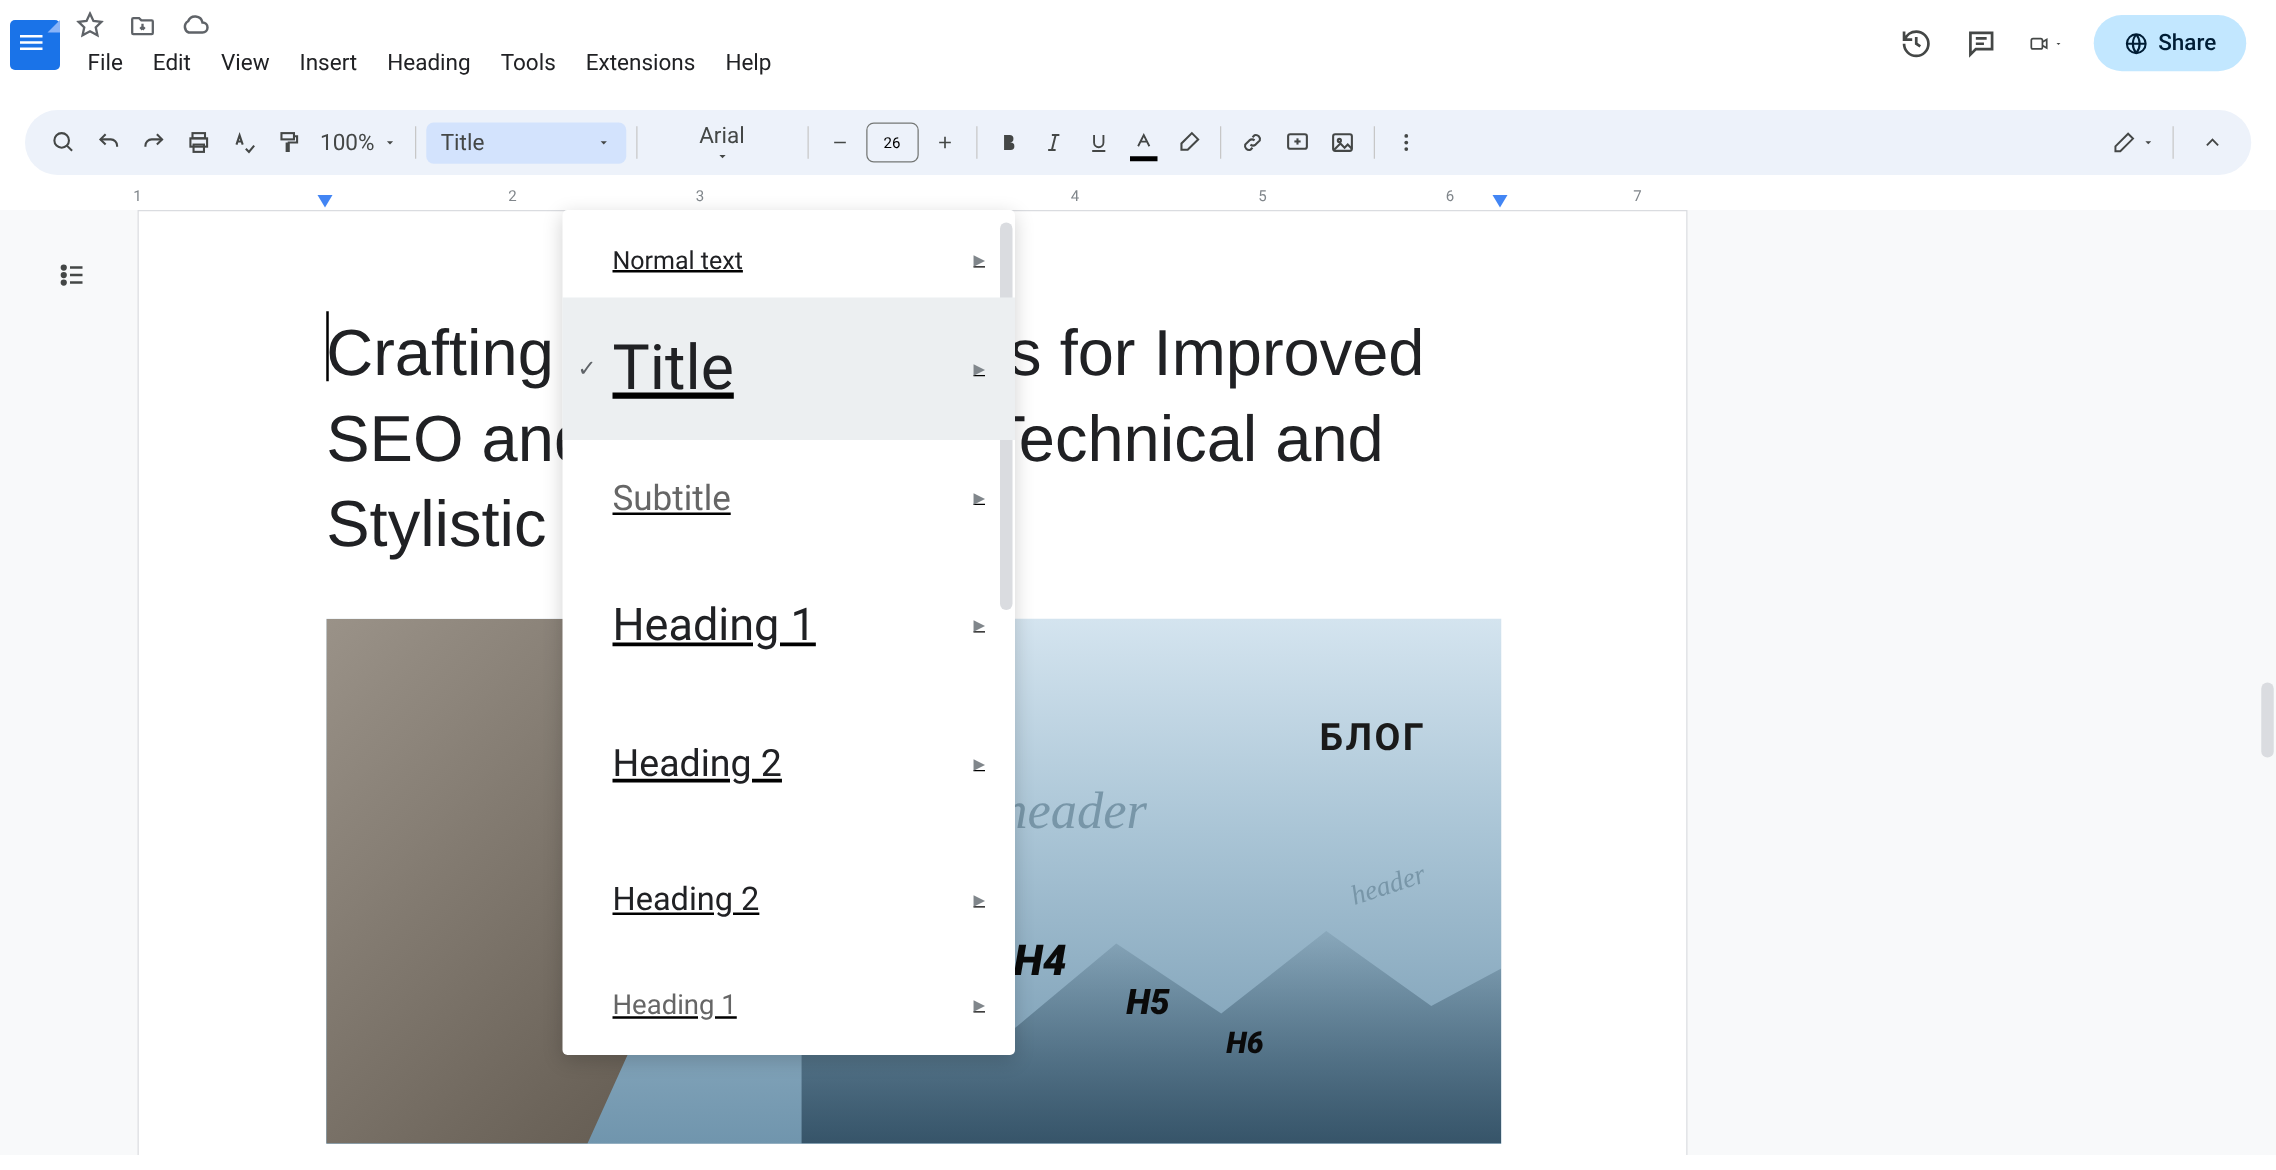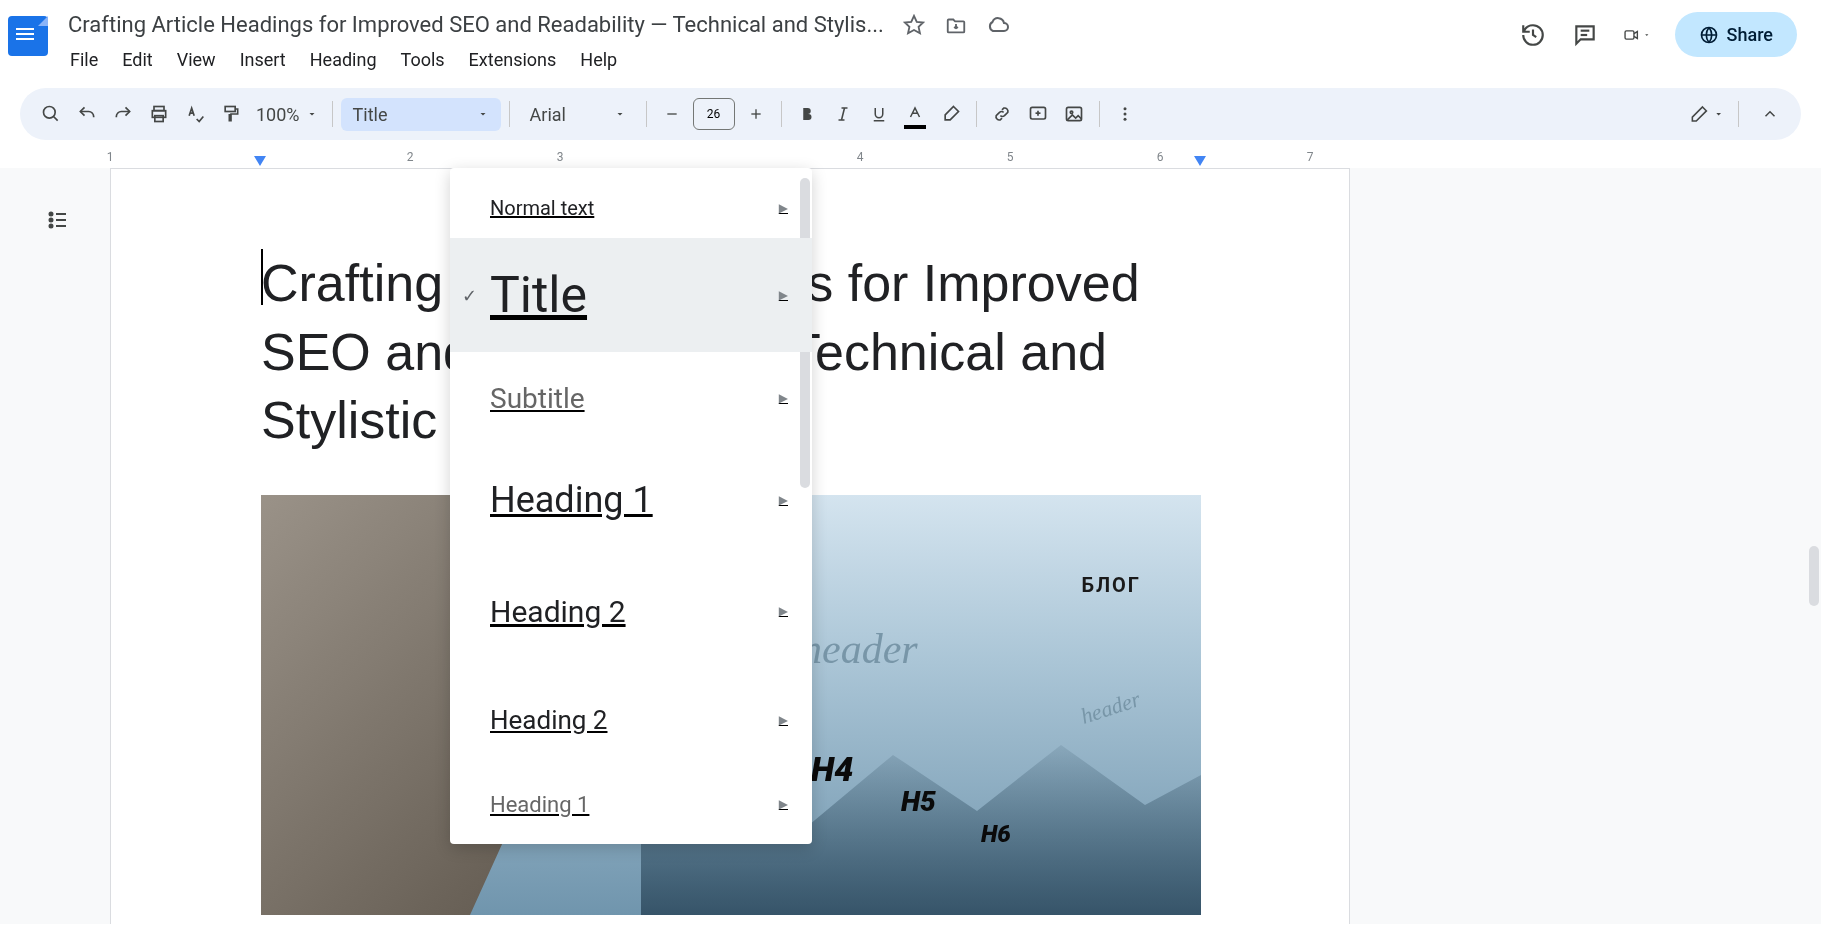--- a/index.html
+++ b/index.html
@@ -20,21 +20,21 @@
 .header-right { display: flex; align-items: center; gap: 24px; margin-left: auto; padding-right: 8px; margin-top: 4px; }
 .hr-icon { width: 28px; height: 28px; color: #444746; display: flex; align-items: center; justify-content: center; cursor: pointer; }
 .meet-btn { display: flex; align-items: center; gap: 4px; }
 .share-btn { display: flex; align-items: center; gap: 8px; background: #c2e7ff; padding: 12px 24px; border-radius: 40px; cursor: pointer; font-size: 18px; color: #001d35; font-weight: 500; }
 
 .toolbar { display: flex; align-items: center; gap: 2px; background: #edf2fa; border-radius: 40px; margin: 8px 20px; padding: 6px 14px; height: 52px; }
 .tb-btn { width: 34px; height: 34px; border-radius: 6px; display: flex; align-items: center; justify-content: center; color: #444746; cursor: pointer; }
 .tb-sep { width: 1px; height: 26px; background: #c7c7c7; margin: 0 6px; }
 .zoom { display: flex; align-items: center; gap: 6px; font-size: 18px; color: #444746; padding: 0 6px; }
 .style-selector { display: flex; align-items: center; justify-content: space-between; background: #d3e3fd; border-radius: 6px; padding: 6px 12px; width: 160px; font-size: 18px; color: #444746; cursor: pointer; }
-.font-selector { display: flex; align-items: center; justify-content: space-between; padding: 6px 12px; width: 120px; font-size: 18px; color: #444746; cursor: pointer; }
+.font-selector { display: flex; align-items: center; justify-content: space-between; padding: 6px 12px; width: 120px; font-size: 18px; color: #444746; cursor: pointer; flex-direction: column; }
 .fontsize-group { display: flex; align-items: center; gap: 4px; }
 .fontsize-input { width: 42px; height: 32px; text-align: center; border: 1px solid #747775; border-radius: 6px; font-size: 12px; background: transparent; }
 .text-color { position: relative; }
 .text-color::after { content: ""; position: absolute; bottom: 2px; left: 6px; right: 6px; height: 4px; background: #000; }
 .tb-right { margin-left: auto; display: flex; align-items: center; gap: 8px; }
 .pen-btn { display: flex; align-items: center; gap: 4px; }
 
 .ruler { height: 20px; position: relative; margin: 0 60px 0 110px; background: #fff; font-size: 12px; color: #80868b; border-bottom: 1px solid transparent; }
 .ruler-num { position: absolute; top: 2px; transform: translateX(-50%); }
 .indent-marker { position: absolute; top: 8px; width: 0; height: 0; border-left: 6px solid transparent; border-right: 6px solid transparent; border-top: 10px solid #4285f4; transform: translateX(-6px); }
@@ -43,21 +43,21 @@
 .outline-btn { position: absolute; left: 38px; top: 32px; width: 40px; height: 40px; border-radius: 50%; display: flex; align-items: center; justify-content: center; cursor: pointer; color: #444746; }
 .page { position: absolute; left: 110px; top: 0; width: 1240px; background: #fff; border: 1px solid #dadce0; min-height: 1400px; padding: 80px 150px; }
 .page-title { font-size: 52px; line-height: 1.32; color: #202124; font-family: Arial, sans-serif; }
 .cursor-line { position: absolute; left: 150px; top: 80px; width: 2px; height: 56px; background: #000; }
 .doc-image { margin-top: 40px; width: 940px; height: 420px; position: relative; background: linear-gradient(180deg, #d4e4ef 0%, #aac5d6 40%, #7095ad 100%); overflow: hidden; }
 .elephant { position: absolute; left: 0; top: 0; width: 380px; height: 100%; background: linear-gradient(135deg, #9a9288 0%, #7a7268 50%, #5a5248 100%); clip-path: polygon(0 0, 75% 0, 100% 30%, 90% 50%, 85% 70%, 65% 80%, 55% 100%, 30% 100%, 0 100%); }
 .elephant-eye { position: absolute; left: 280px; top: 120px; width: 10px; height: 10px; background: #2a2420; border-radius: 50%; }
 .elephant-tusk { position: absolute; left: 310px; top: 200px; width: 50px; height: 10px; background: #e8e0d4; border-radius: 6px; transform: rotate(25deg); }
 .img-star { position: absolute; left: 460px; top: 50px; font-size: 60px; color: #8b9cad; }
 .img-badge { position: absolute; right: 30px; top: 24px; background: #3a3f44; color: #fff; padding: 10px 28px; font-size: 22px; letter-spacing: 1px; }
-.img-blog { position: absolute; right: 60px; top: 78px; font-size: 20px; font-weight: 700; color: #1a1a1a; letter-spacing: 2px; }
+.img-blog { position: absolute; right: 60px; top: 78px; font-size: 30px; font-weight: 700; color: #1a1a1a; letter-spacing: 2px; }
 .img-header-cursive { position: absolute; left: 540px; top: 130px; font-size: 42px; color: #7896a8; font-style: italic; font-family: cursive; }
 .img-header-small { position: absolute; right: 60px; top: 200px; font-size: 22px; color: #7896a8; font-style: italic; font-family: cursive; transform: rotate(-18deg); }
 .img-h { position: absolute; font-weight: 900; font-style: italic; color: #0a0a0a; }
 .img-h3 { left: 460px; top: 195px; font-size: 42px; }
 .img-h4 { left: 550px; top: 254px; font-size: 34px; }
 .img-h5 { left: 640px; top: 290px; font-size: 28px; }
 .img-h6 { left: 720px; top: 325px; font-size: 24px; }
 .mtn { position: absolute; bottom: 0; left: 380px; right: 0; height: 200px; background: linear-gradient(180deg, rgba(60,90,110,0) 0%, rgba(60,90,110,0.4) 40%, rgba(40,68,88,0.8) 100%); clip-path: polygon(0 60%, 15% 35%, 30% 55%, 45% 20%, 60% 48%, 75% 15%, 90% 45%, 100% 30%, 100% 100%, 0 100%); }
 
 .styles-dropdown { position: absolute; left: 450px; top: 168px; width: 362px; background: #fff; box-shadow: 0 4px 16px rgba(0,0,0,0.18); border-radius: 4px; z-index: 100; padding: 10px 0; text-decoration: underline; }
@@ -77,21 +77,20 @@
 .scrollbar-hint { position: absolute; right: 2px; top: 50%; width: 10px; height: 60px; background: #dadce0; border-radius: 5px; }
 svg { display: block; }
 </style>
 </head>
 <body>
 
 <div class="header">
   <div class="logo"></div>
   <div class="title-area">
     <div class="title-row">
-      <div class="doc-title">Crafting Article Headings for Improved SEO and Readability — Technical and Stylis...</div>
       <div class="title-icons">
         <div class="title-icon">
             <svg width="22" height="22" viewBox="0 0 24 24" fill="none" stroke="currentColor" stroke-width="2">
               <polygon points="12 2 15 8.5 22 9.3 17 14 18.5 21 12 17.5 5.5 21 7 14 2 9.3 9 8.5 12 2"></polygon>
             </svg>
           </div>
         <div class="title-icon">
             <svg width="22" height="22" viewBox="0 0 24 24" fill="none" stroke="currentColor" stroke-width="2">
               <path d="M3 7v12a1 1 0 001 1h16a1 1 0 001-1V9a1 1 0 00-1-1h-9l-2-2H4a1 1 0 00-1 1z"></path>
               <path d="M12 11v5m0 0l-2-2m2 2l2-2"></path>

